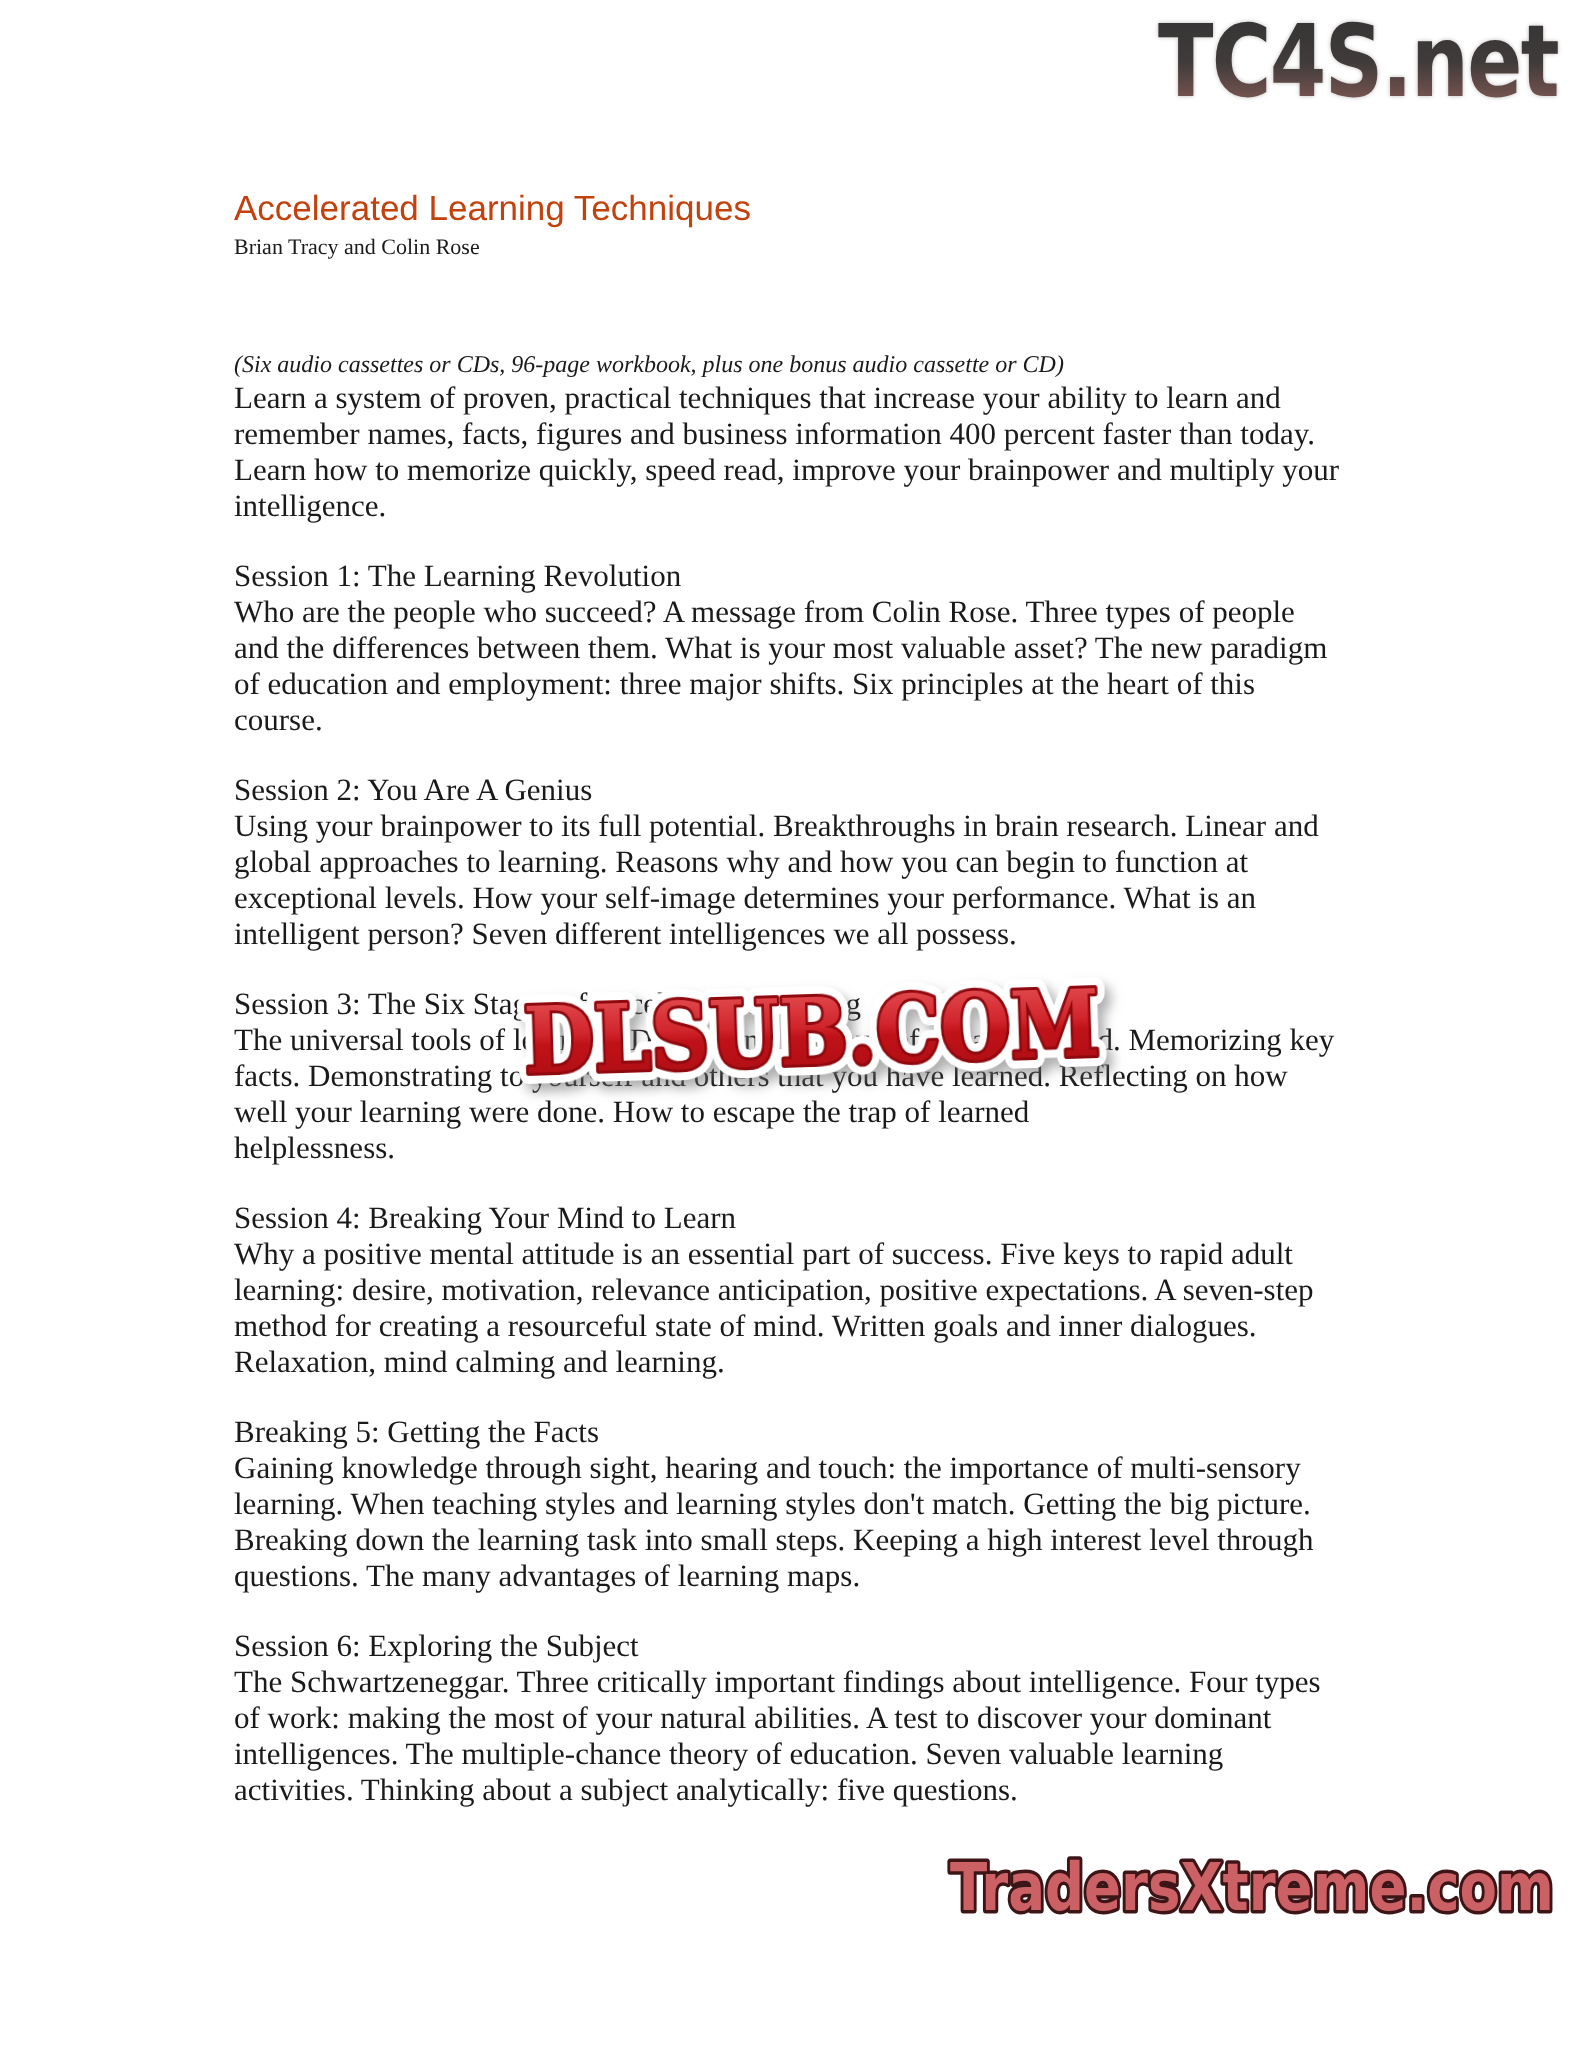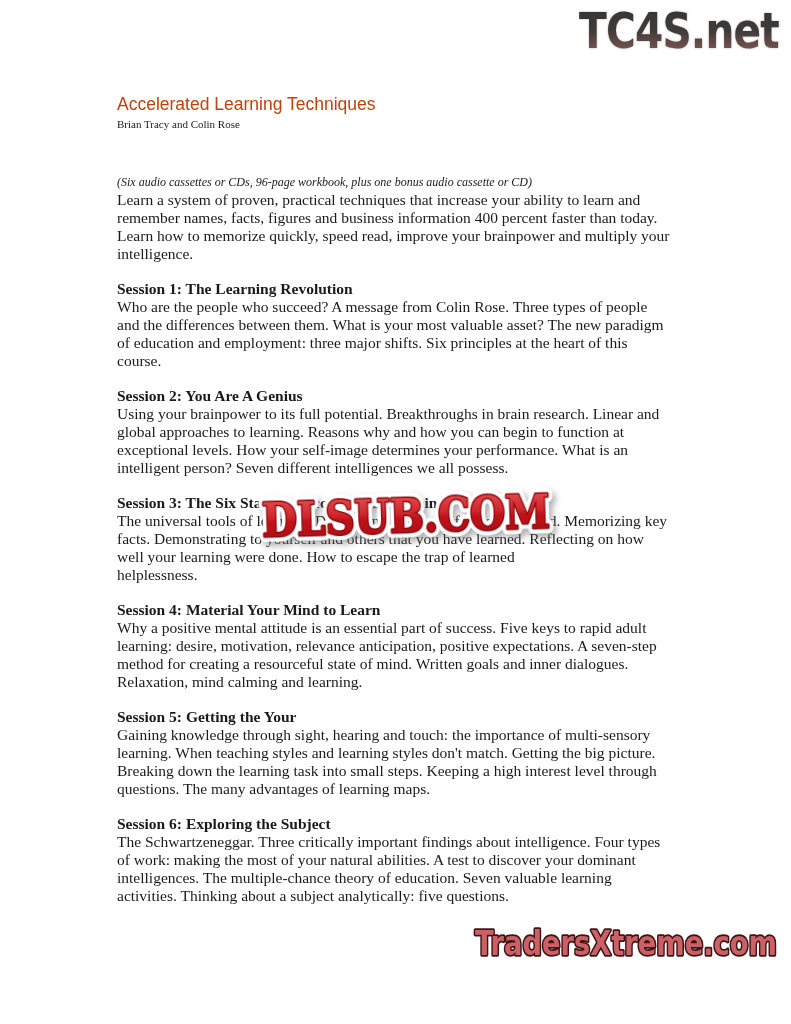--- a/index.html
+++ b/index.html
@@ -15,21 +15,21 @@
   .doc-title{
     font-family:"Liberation Sans", sans-serif;font-size:17.5px;font-weight:400;
     color:#c2410c;line-height:22px;margin:0;
   }
   .byline{font-size:11px;line-height:18px;}
   .format-note{font-size:12px;line-height:18px;font-style:italic;margin-top:40px;}
   .intro,.session-body{
     font-size:15.5px;line-height:18px;white-space:pre-line;margin:0;
   }
   .session-heading{
-    font-size:15.5px;line-height:18px;font-weight:700;margin:17px 0 0 0;
+    font-size:15.5px;line-height:18px;font-weight:400;margin:17px 0 0 0;
   }
   
   .dlsub-wrap{
     position:absolute;left:246px;top:481px;width:320px;height:74px;
     transform:rotate(-1.8deg);
     filter:drop-shadow(3px 4px 3px rgba(110,110,110,.55));
   }
   .dlsub-wrap text{
     font-family:"DejaVu Serif", serif;font-weight:700;font-size:46px;
   }
@@ -86,28 +86,28 @@
 intelligent person? Seven different intelligences we all possess.</p>
   </div>
   <div>
     <div class="session-heading">Session 3: The Six Stages of Accelerated Learning</div>
     <p class="session-body">The universal tools of learning. Developing a resourceful state of mind. Memorizing key
 facts. Demonstrating to yourself and others that you have learned. Reflecting on how
 well your learning were done. How to escape the trap of learned
 helplessness.</p>
   </div>
   <div>
-    <div class="session-heading">Session 4: Material Your Mind to Learn</div>
+    <div class="session-heading">Session 4: Breaking Your Mind to Learn</div>
     <p class="session-body">Why a positive mental attitude is an essential part of success. Five keys to rapid adult
 learning: desire, motivation, relevance anticipation, positive expectations. A seven-step
 method for creating a resourceful state of mind. Written goals and inner dialogues.
 Relaxation, mind calming and learning.</p>
   </div>
   <div>
-    <div class="session-heading">Session 5: Getting the Your</div>
+    <div class="session-heading">Breaking 5: Getting the Facts</div>
     <p class="session-body">Gaining knowledge through sight, hearing and touch: the importance of multi-sensory
 learning. When teaching styles and learning styles don't match. Getting the big picture.
 Breaking down the learning task into small steps. Keeping a high interest level through
 questions. The many advantages of learning maps.</p>
   </div>
   <div>
     <div class="session-heading">Session 6: Exploring the Subject</div>
     <p class="session-body">The Schwartzeneggar. Three critically important findings about intelligence. Four types
 of work: making the most of your natural abilities. A test to discover your dominant
 intelligences. The multiple-chance theory of education. Seven valuable learning

